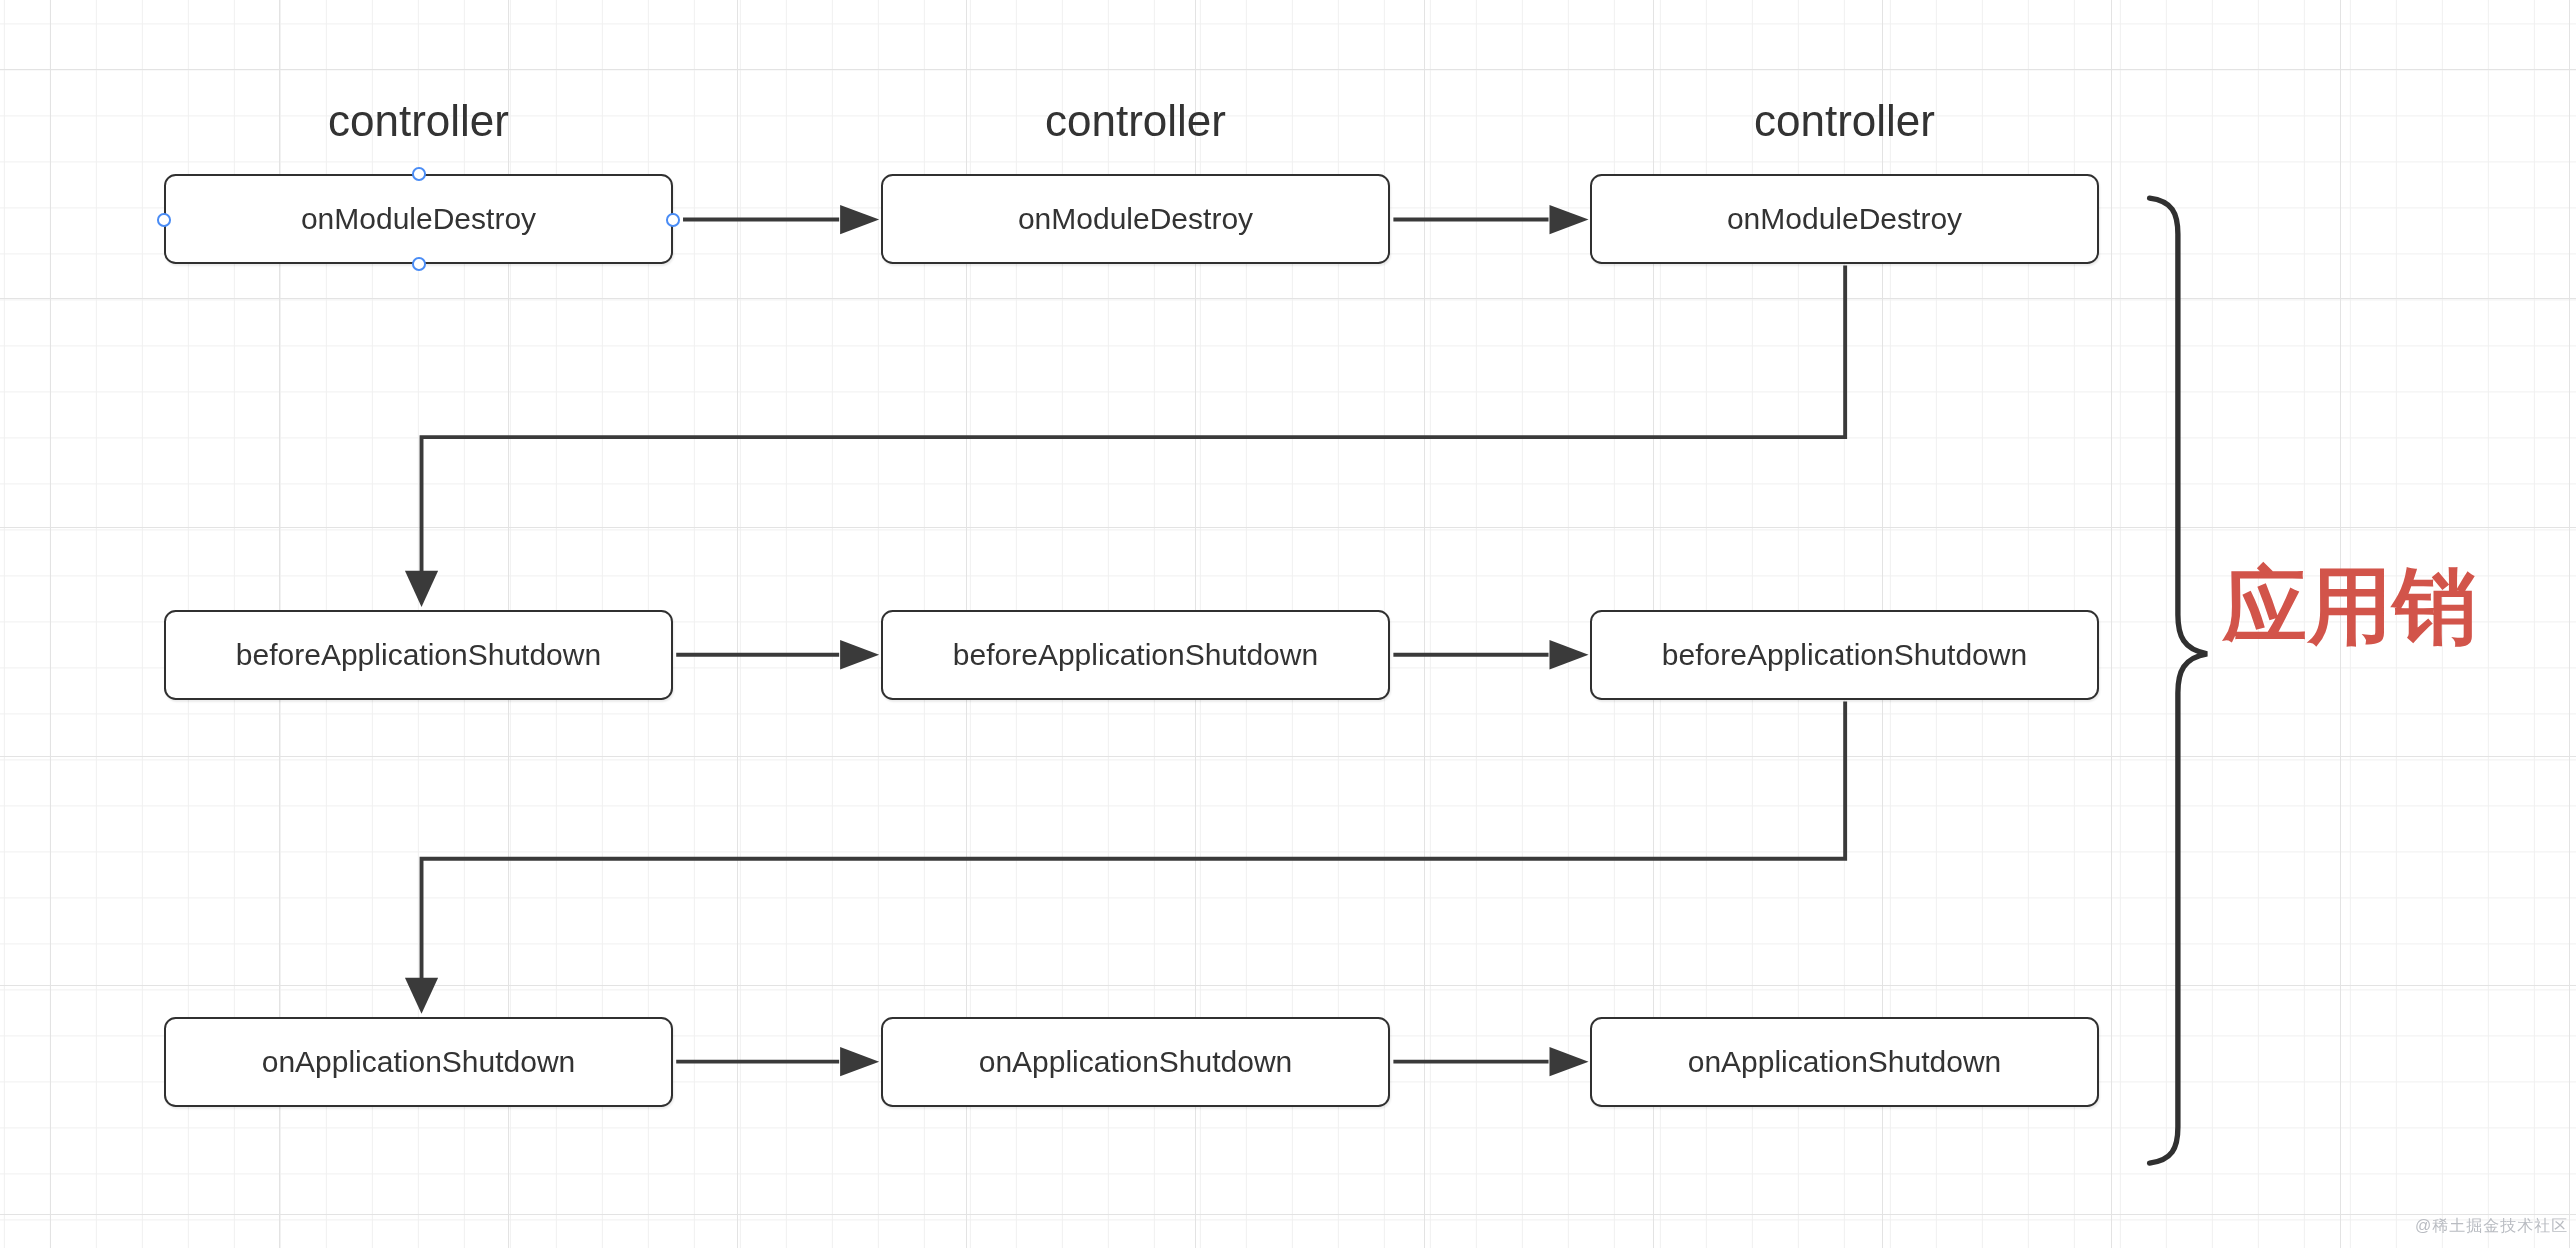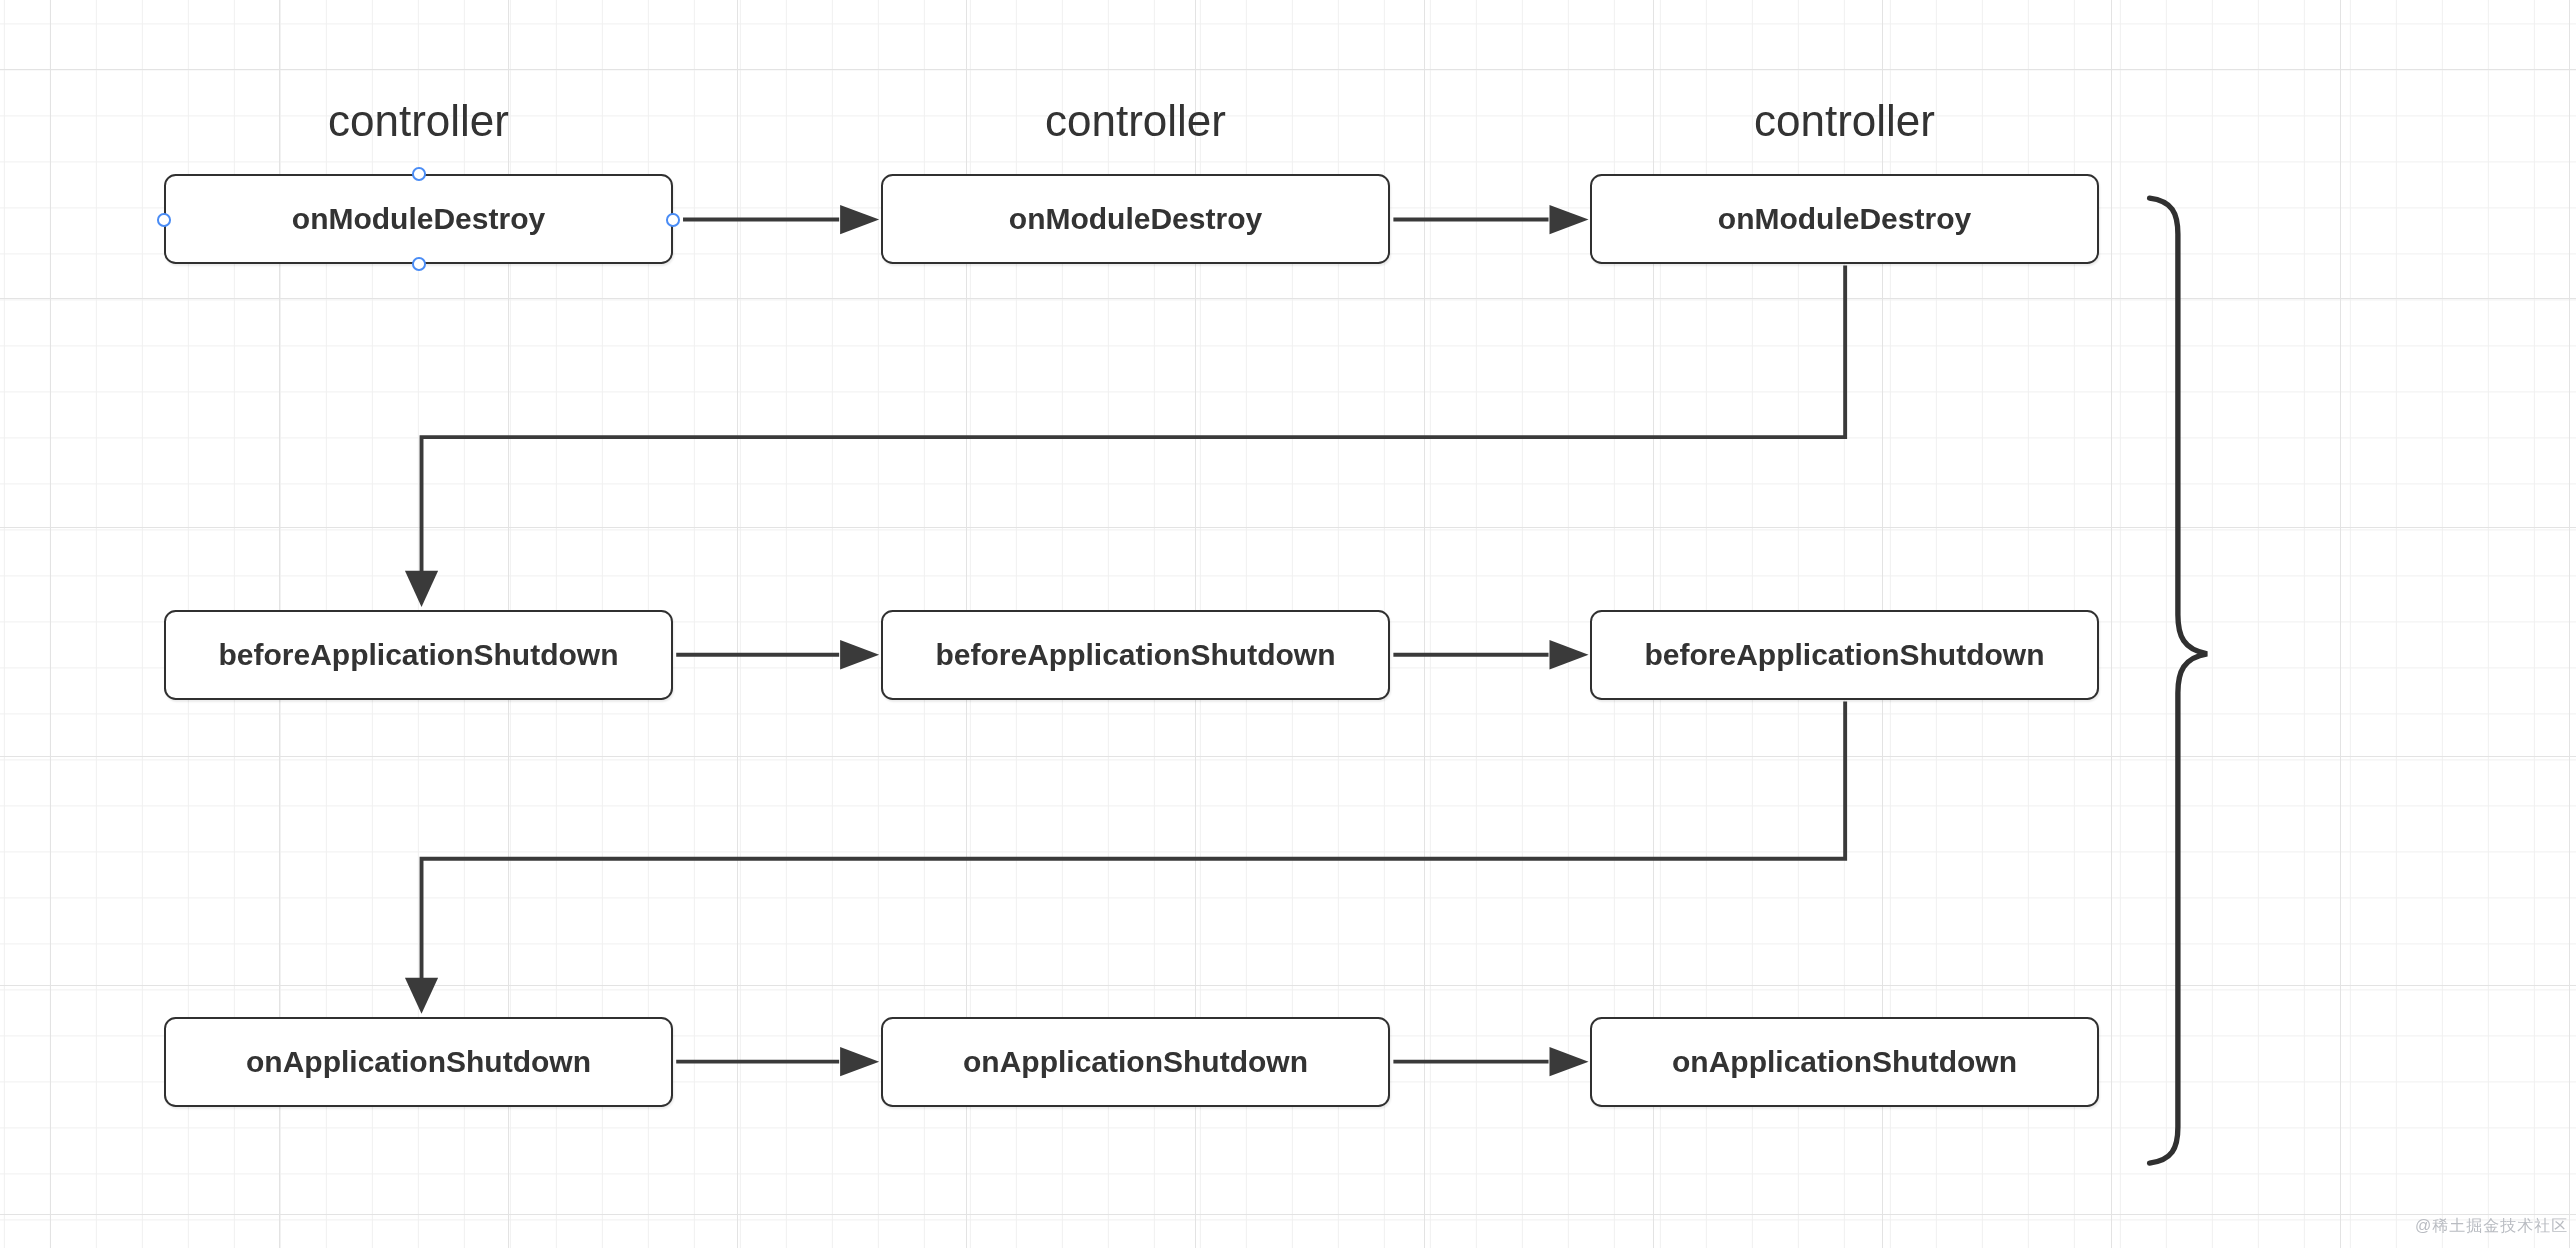--- a/index.html
+++ b/index.html
@@ -37,21 +37,20 @@
   .brace{stroke:var(--node-border);stroke-width:5.5;fill:none;stroke-linecap:round;}
   .node{
     position:absolute;width:509px;height:90px;z-index:2;
     background:var(--node-fill);
     border:2.9px solid var(--node-border);
     border-radius:11.7px;
     box-sizing:border-box;
     display:flex;align-items:center;justify-content:center;
     font-size:30px;color:var(--node-text);
     box-shadow:1px 2px 2px rgba(0,0,0,0.08);
-    font-weight:bold;
   }
   .col-title{
     position:absolute;top:90px;width:509px;height:62px;z-index:2;
     display:flex;align-items:center;justify-content:center;
     font-size:44px;color:var(--title-text);
   }
   .handle{
     position:absolute;width:13.7px;height:13.7px;z-index:3;
     border:2.9px solid var(--selection-handle-blue);
     border-radius:50%;background:#ffffff;box-sizing:border-box;
@@ -130,18 +129,19 @@
   <div class="node" style="left:1590px;top:1017px">
     <span>onApplicationShutdown</span>
   </div>
 
   <div class="handle" style="left:412px;top:167px"></div>
   <div class="handle" style="left:412px;top:257px"></div>
   <div class="handle" style="left:157px;top:213px"></div>
   <div class="handle" style="left:666px;top:213px"></div>
 
   <div class="annotation">
+    <div>应用销</div>
   </div>
 
   <div class="watermark">@稀土掘金技术社区</div>
 
 </div>
 
 
 </body></html>

